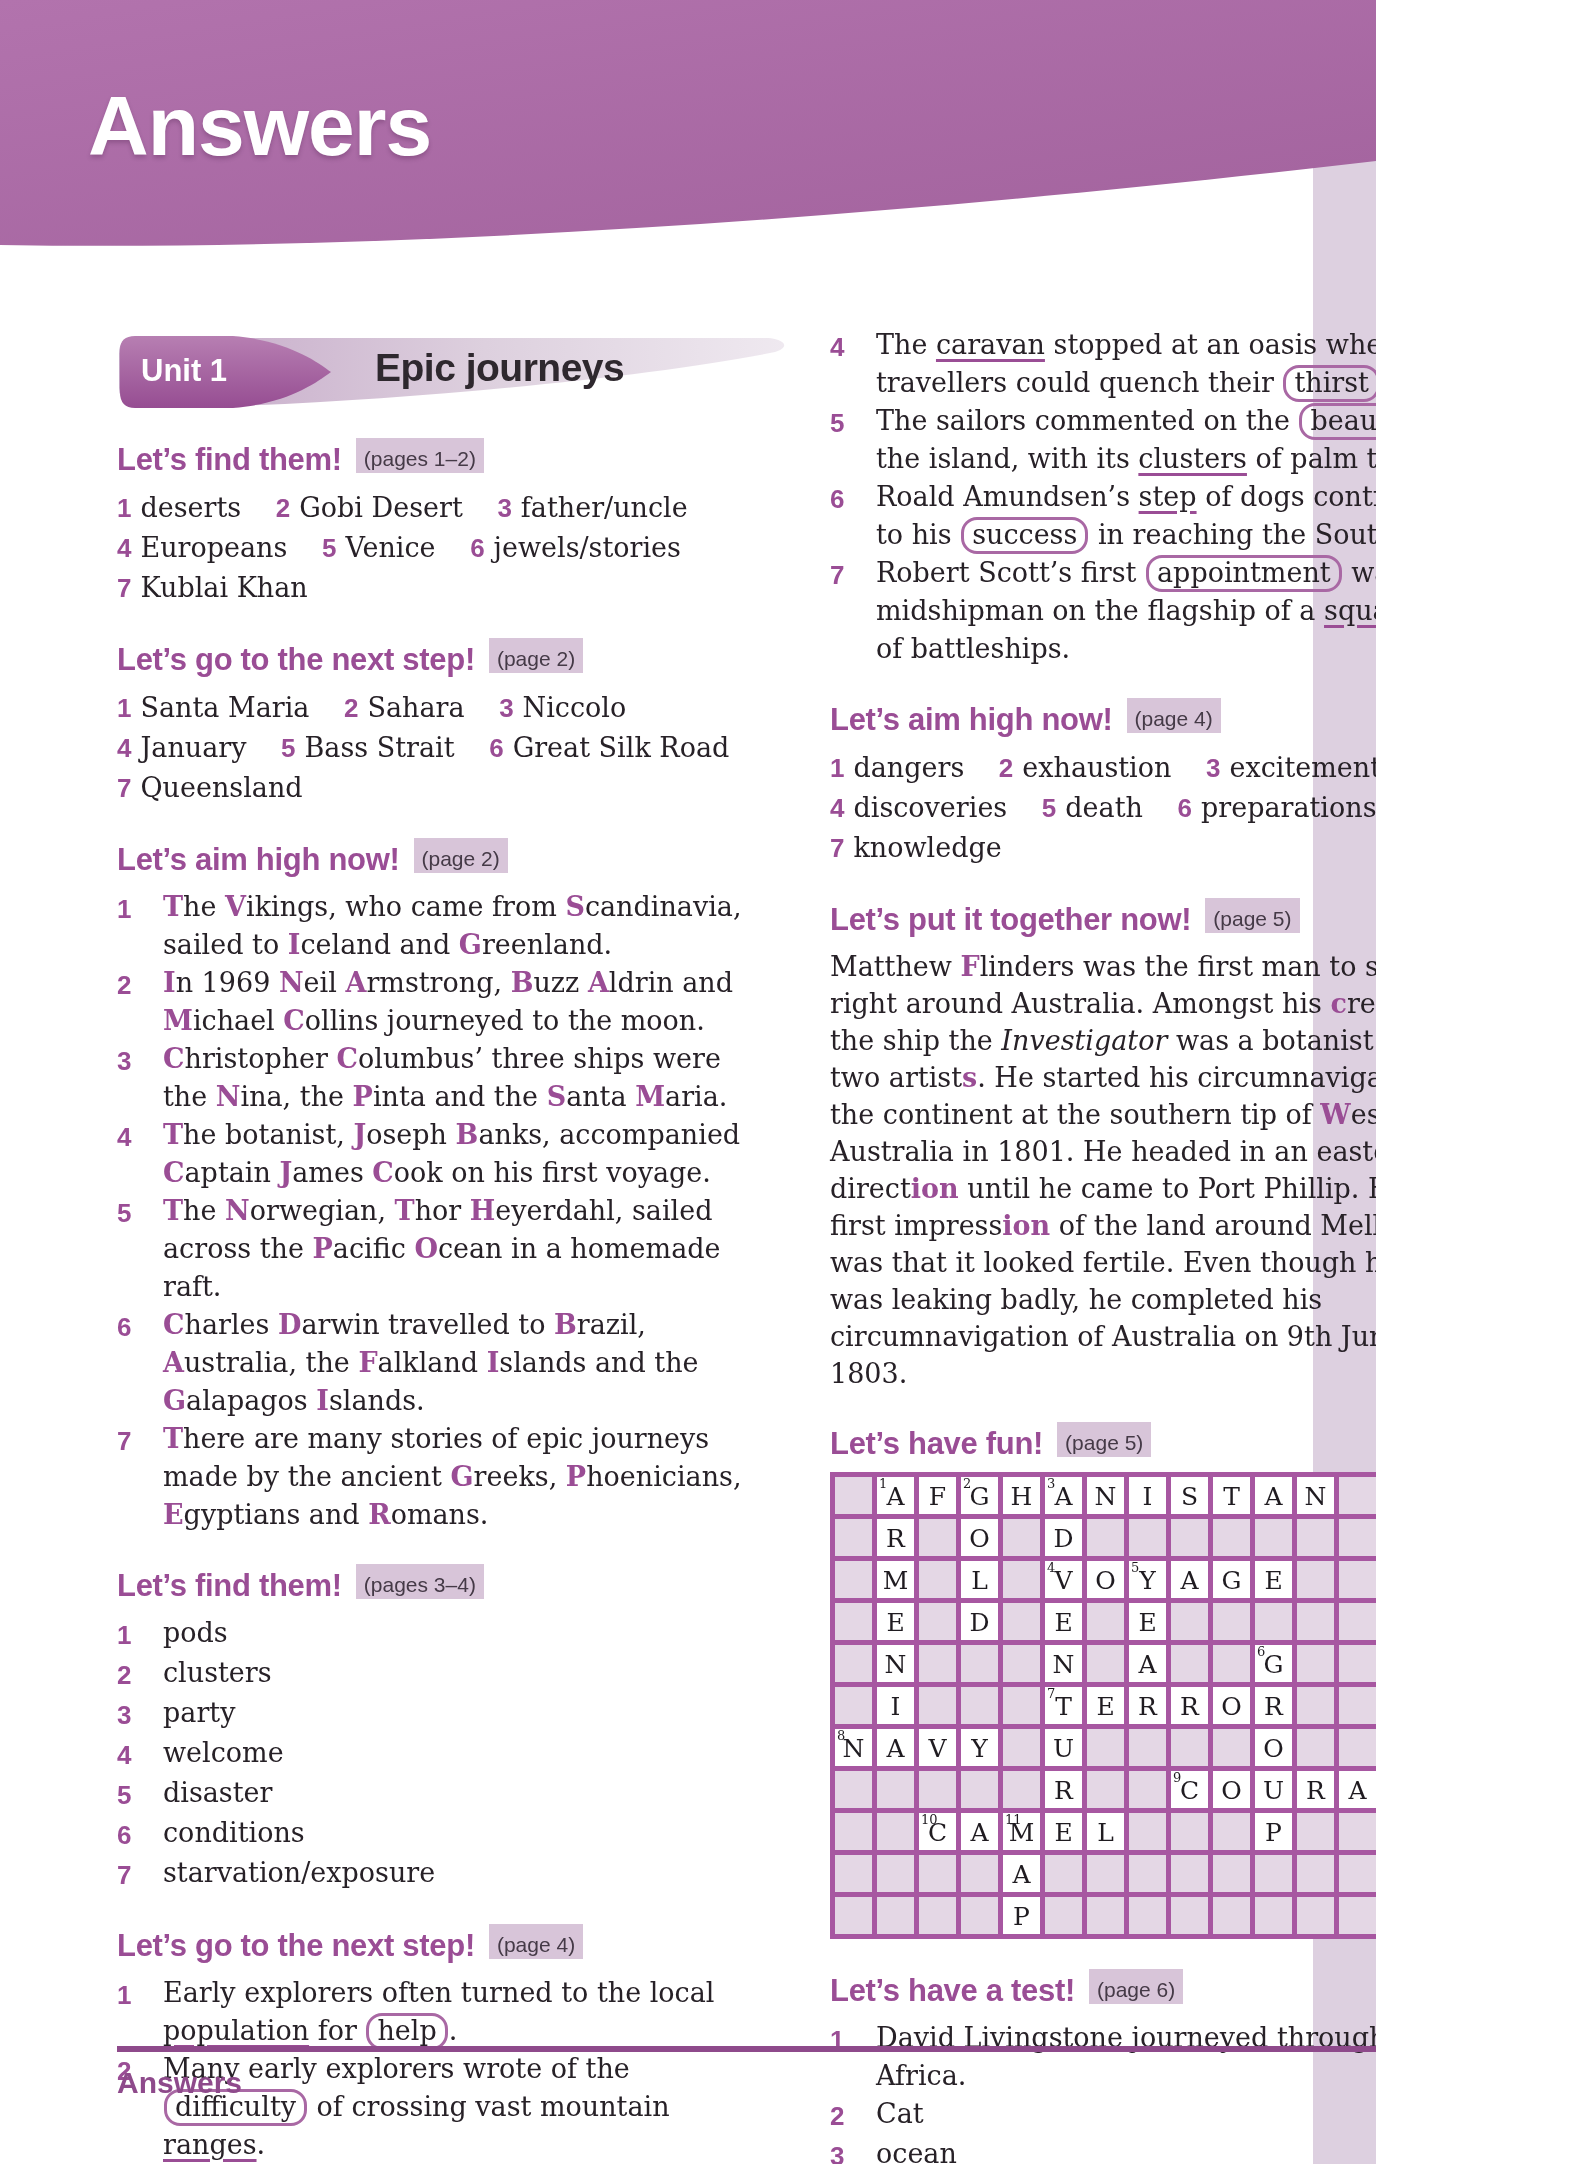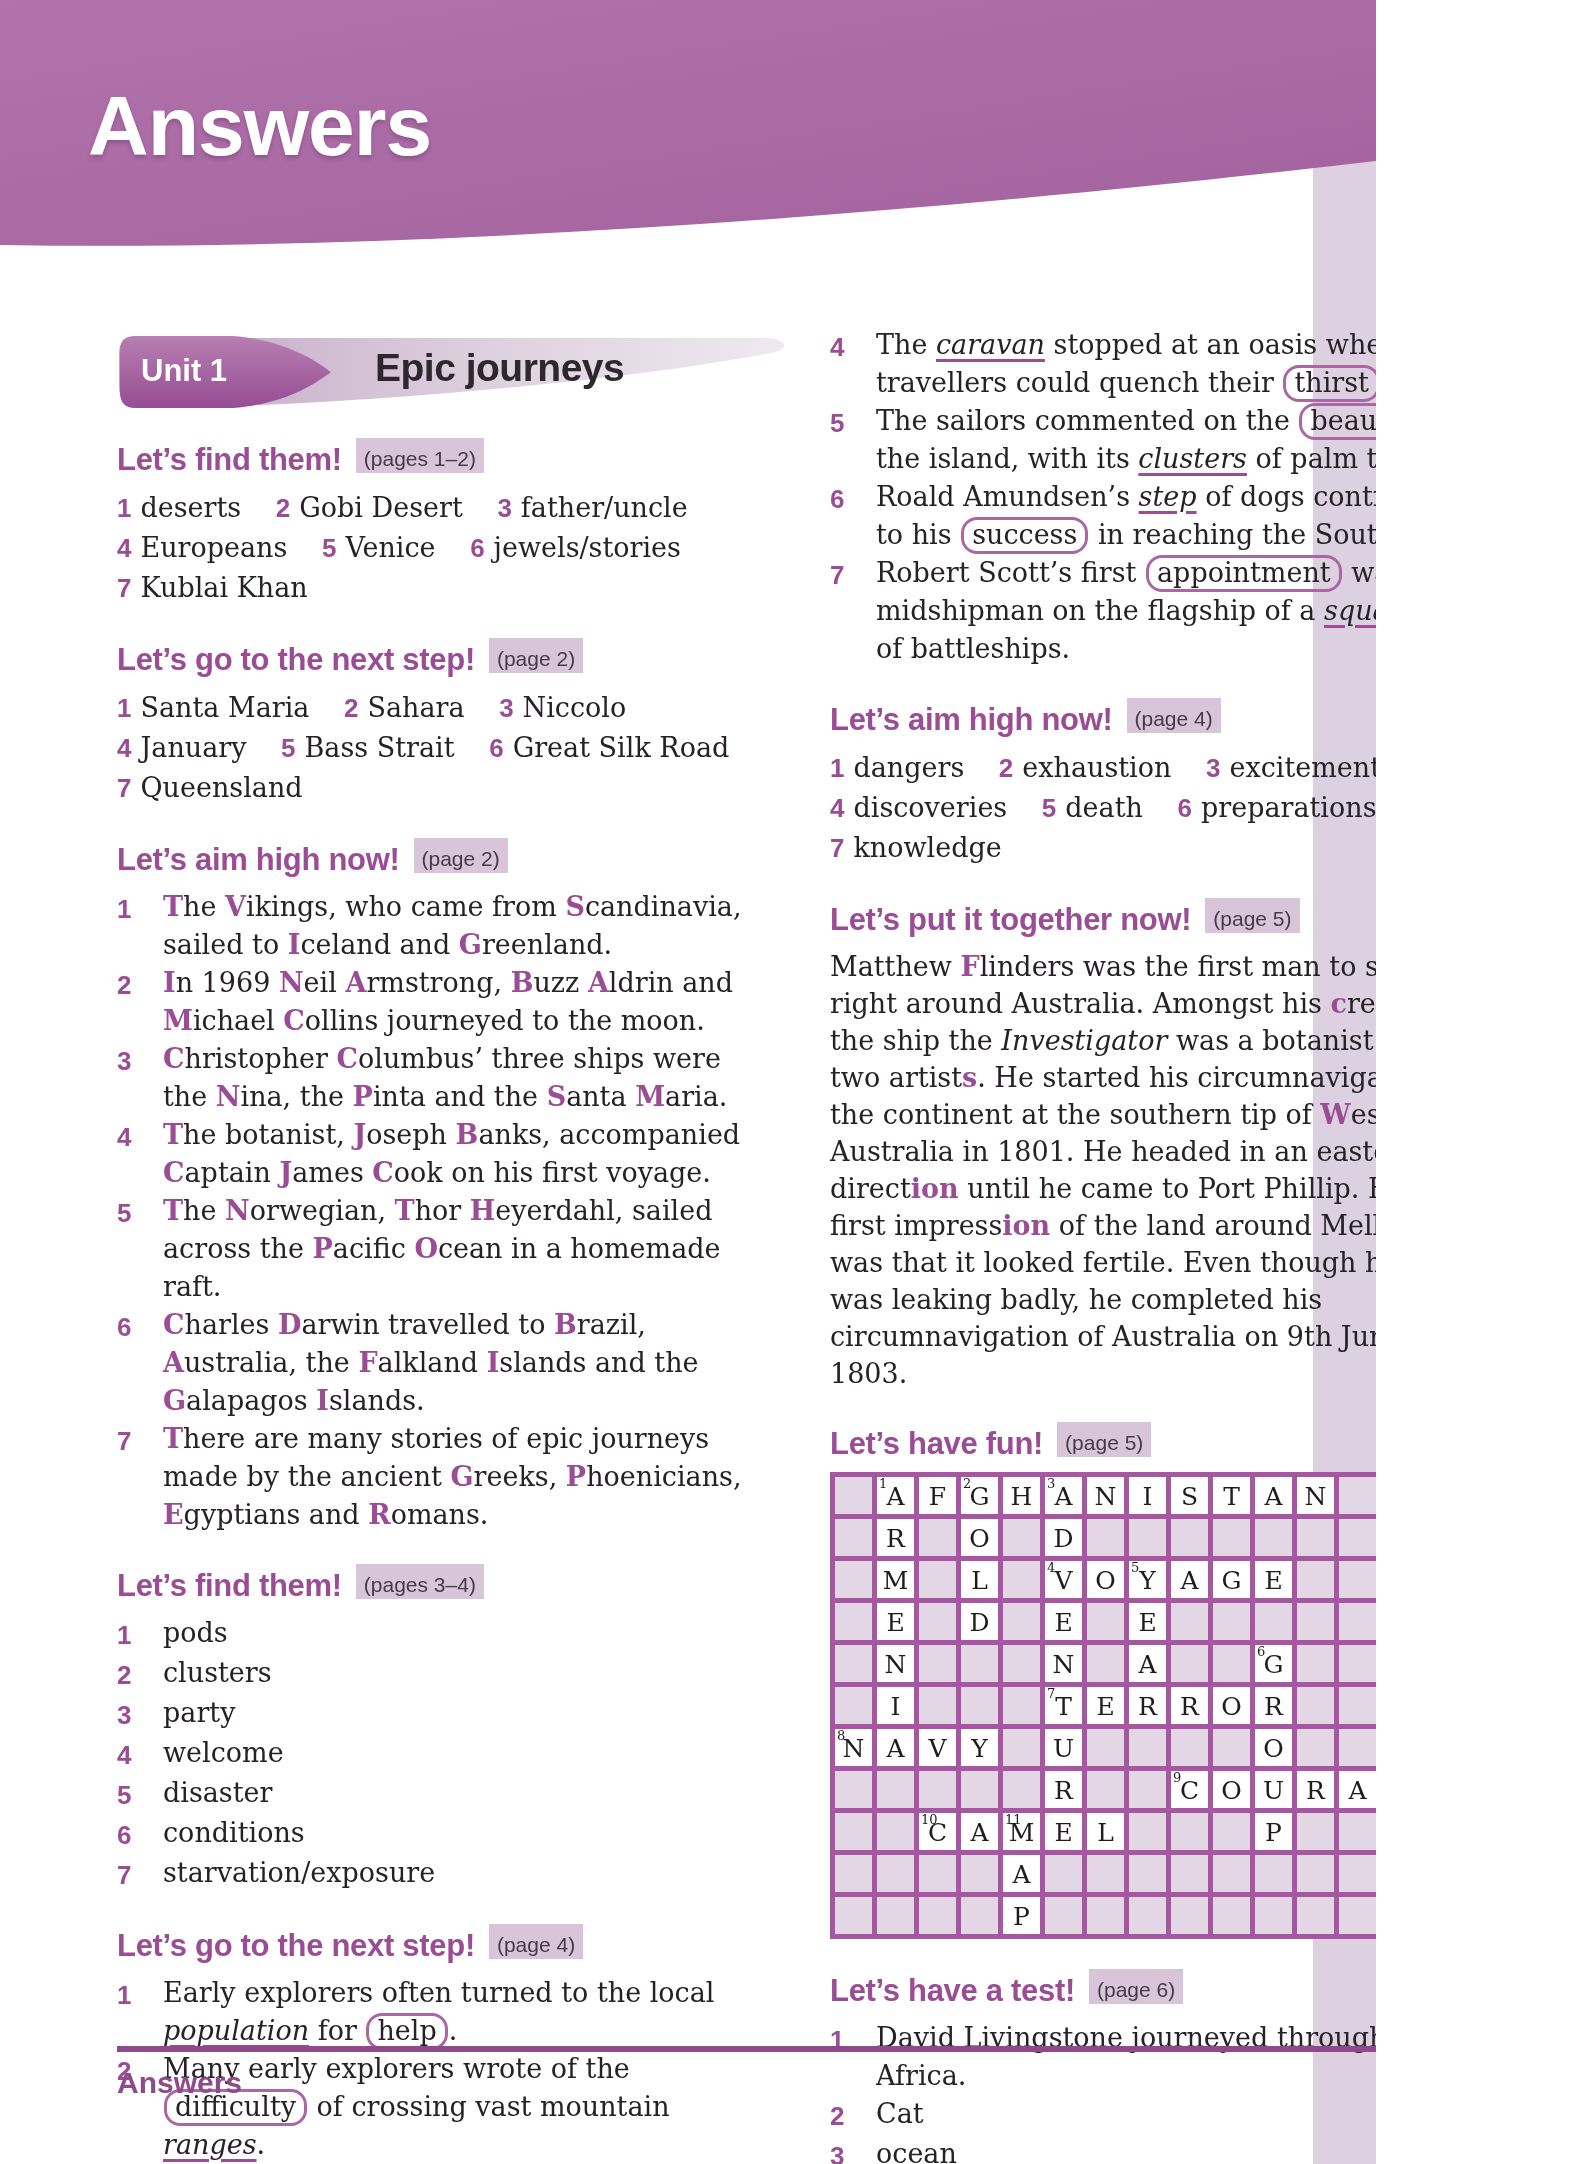--- a/index.html
+++ b/index.html
@@ -27,21 +27,21 @@
   .inline-list{font-size:27px;line-height:39px;}
   .iitem{white-space:nowrap;margin-right:26px;}
   .iitem .num{margin-right:9px;}
   .num{font-family:"Liberation Sans",sans-serif;font-weight:bold;font-size:26px;color:var(--heading,#9a4d95);}
   .nrow{display:flex;font-size:27px;line-height:38px;}
   .nrow .num{width:46px;flex:none;padding-top:2px;}
   .ntxt{flex:1;}
   .para{font-size:27px;line-height:37px;}
   .pb{color:var(--heading,#9a4d95);font-weight:bold;}
   .ul{text-decoration:underline;text-decoration-thickness:2.5px;text-underline-offset:5px;
-      text-decoration-color:var(--heading,#9a4d95);font-style:italic;}
+      text-decoration-color:var(--heading,#9a4d95);}
   .circ{display:inline-block;border:3.5px solid #a968a4;border-radius:16px;padding:0 8px 1px;
         margin:-2px 1px;line-height:1.1;}
   .cw{display:grid;grid-template-columns:repeat(15,37px);grid-auto-rows:37px;gap:5px;
       background:var(--line,#a757a1);padding:5px;width:max-content;margin-top:10px;}
   .cell{background:var(--shade,#e4d7e5);position:relative;}
   .cell.lt{background:#ffffff;}
   .cl{display:block;text-align:center;line-height:39px;font-size:25px;
       font-family:"DejaVu Serif",serif;color:#1f1b20;}
   .cn{position:absolute;top:0;left:2px;font-size:13px;line-height:13px;
       font-family:"DejaVu Serif",serif;color:#1f1b20;}

